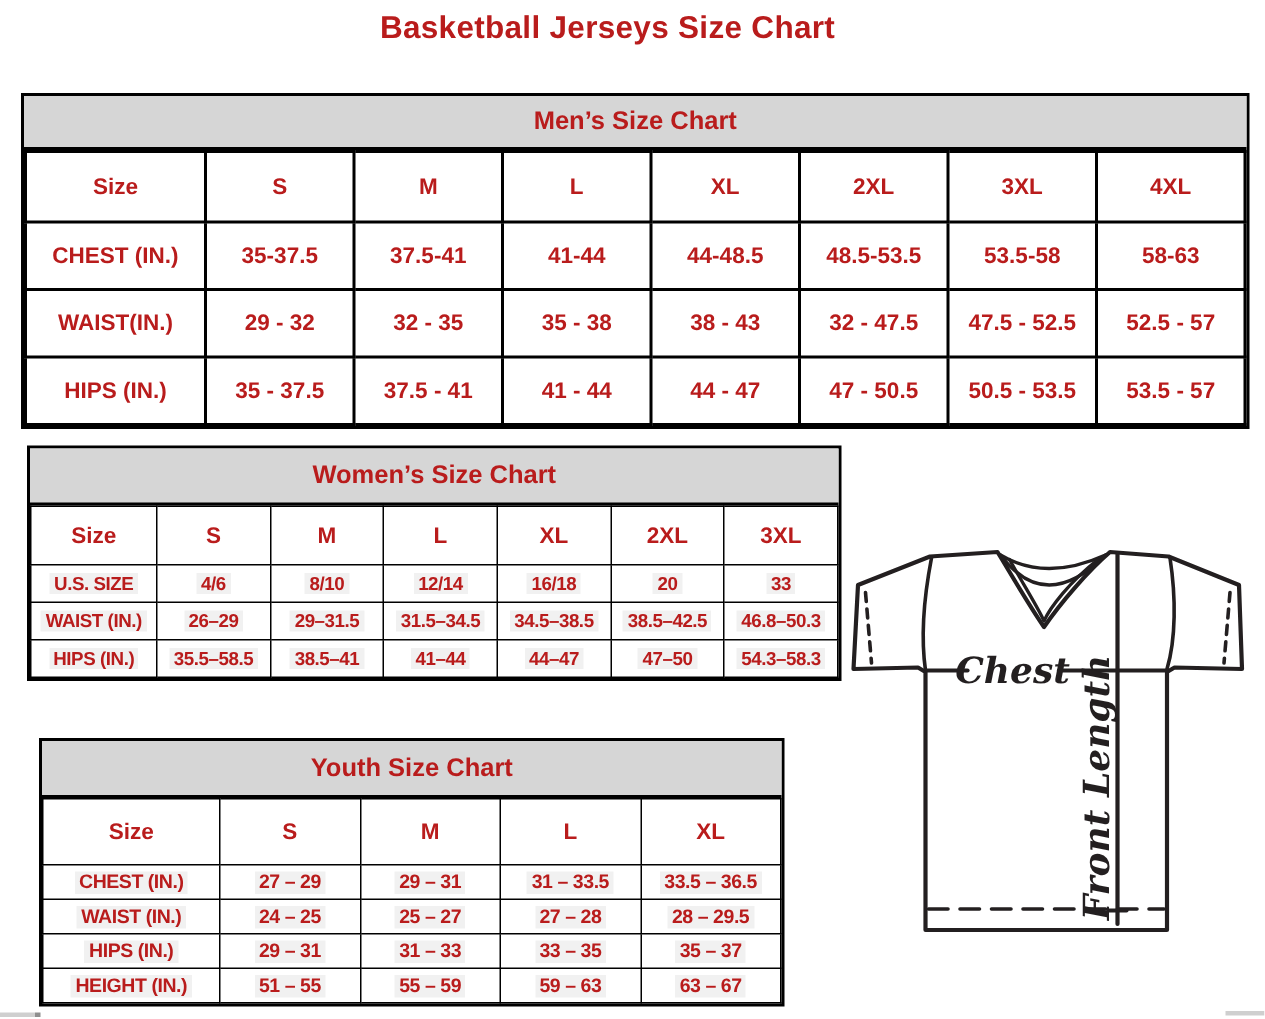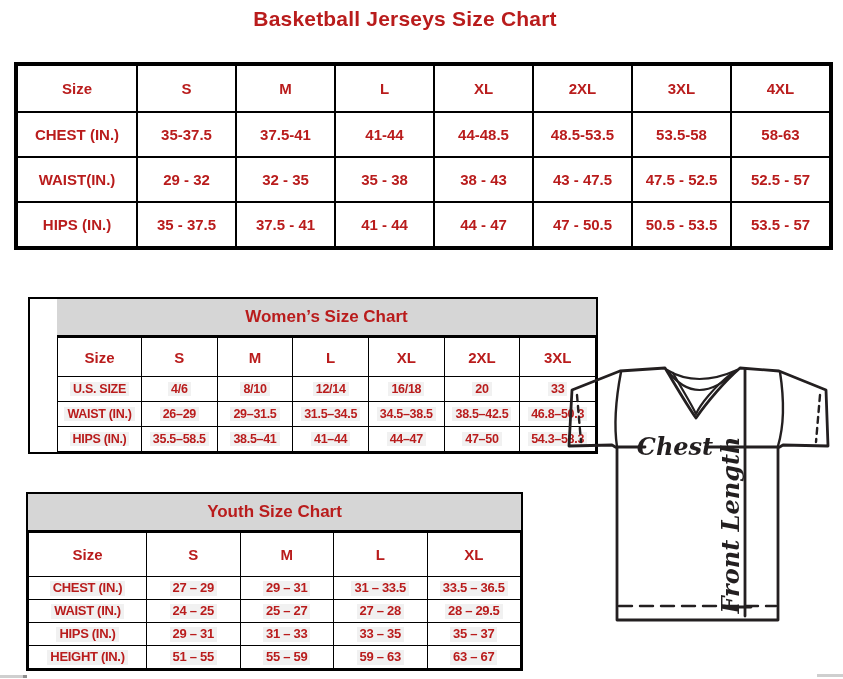--- a/index.html
+++ b/index.html
@@ -22,21 +22,21 @@
 
   
   .men   { left:14px; top:62px;  width:815px; }
   .men .band { height:34px; line-height:34px; }
   .men th, .men td { border:2px solid #000; font-size:15px; }
   .men thead th { height:45px; }
   .men tbody th, .men tbody td { height:43px; }
   .men .c0 { width:118px; }
 
   
-  .women { left:28px; top:297px; width:539px;padding-left:27px; }
+  .women { left:18px; top:297px; width:539px; }
   .women .band { height:36px; line-height:36px; }
   .women th, .women td { border:1px solid #000; }
   .women thead th { height:38px; font-size:15px; }
   .women tbody th, .women tbody td { height:24px; font-size:12.5px; letter-spacing:-0.3px; }
   .women .c0 { width:83px; }
 
   
   .youth { left:26px; top:492px; width:493px; }
   .youth .band { height:36px; line-height:36px; }
   .youth th, .youth td { border:1px solid #000; }
@@ -59,20 +59,21 @@
   }
 </style>
 </head>
 <body>
 
 <div id="page">
 
   <div class="page-title">Basketball Jerseys Size Chart</div>
 
   <div class="tblwrap men">
+    <div class="band">Men’s Size Chart</div>
     <table>
       <thead>
           <tr>
             <th class="c0">Size</th>
             <th>S</th>
             <th>M</th>
             <th>L</th>
             <th>XL</th>
             <th>2XL</th>
             <th>3XL</th>
@@ -89,21 +90,21 @@
             <td>48.5-53.5</td>
             <td>53.5-58</td>
             <td>58-63</td>
           </tr>
           <tr>
             <th class="c0">WAIST(IN.)</th>
             <td>29 - 32</td>
             <td>32 - 35</td>
             <td>35 - 38</td>
             <td>38 - 43</td>
-            <td>43 - 47.5</td>
+            <td>32 - 47.5</td>
             <td>47.5 - 52.5</td>
             <td>52.5 - 57</td>
           </tr>
           <tr>
             <th class="c0">HIPS (IN.)</th>
             <td>35 - 37.5</td>
             <td>37.5 - 41</td>
             <td>41 - 44</td>
             <td>44 - 47</td>
             <td>47 - 50.5</td>

